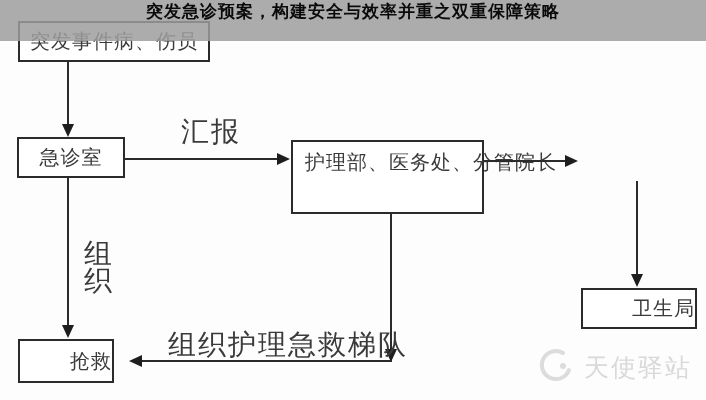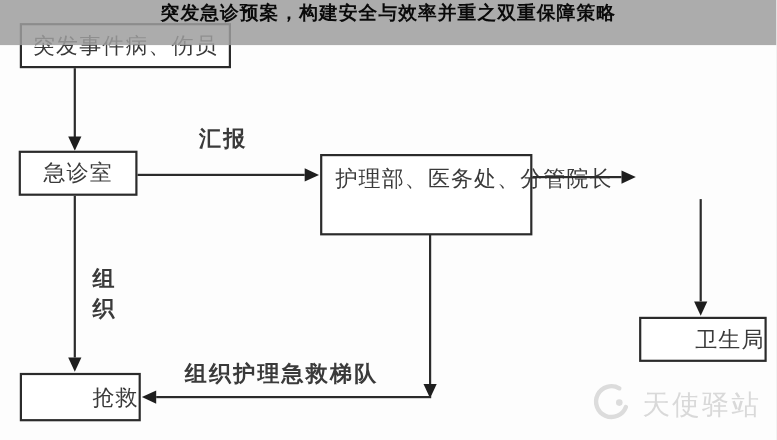--- a/index.html
+++ b/index.html
@@ -33,21 +33,21 @@
     line-height:32px;
   }
   
   .line{position:absolute;background:#2b2b2b;}
   
   .arr{position:absolute;width:0;height:0;}
   .arr-down{border-left:6px solid transparent;border-right:6px solid transparent;border-top:13px solid #1e1e1e;}
   .arr-right{border-top:6px solid transparent;border-bottom:6px solid transparent;border-left:13px solid #1e1e1e;}
   .arr-left{border-top:6px solid transparent;border-bottom:6px solid transparent;border-right:13px solid #1e1e1e;}
   
-  .edge-label{position:absolute;font-size:20px;color:#3a3a3a;letter-spacing:2px;white-space:nowrap;font-weight:bold;}
+  .edge-label{position:absolute;font-size:28px;color:#3a3a3a;letter-spacing:2px;white-space:nowrap;}
   .edge-label.vertical{display:flex;flex-direction:column;line-height:27px;letter-spacing:0;}
   
   .band{
     position:absolute;left:0;top:180;width:706px;height:41px;
     background:rgba(157,157,157,0.85);
   }
   .banner-text{
     position:absolute;left:0;top:188;width:706px;
     text-align:center;
     font-size:17px;font-weight:bold;color:#0a0a0a;
@@ -97,21 +97,21 @@
     <span>卫生局</span>
   </div>
 
   <div class="line" style="left:67px;top:178px;width:2px;height:147px;"></div>
   <div class="arr arr-down" style="left:62px;top:325px;"></div>
   <div class="edge-label vertical" style="left:84px;top:240px;">
     <span>组</span>
     <span>织</span>
   </div>
 
-  <div class="box align-left" style="left:18px;top:339px;width:110px;height:44px;">
+  <div class="box align-left" style="left:18px;top:339px;width:96px;height:44px;">
     <span>抢救</span>
   </div>
 
   <div class="line" style="left:390px;top:213px;width:2px;height:137px;"></div>
   <div class="arr arr-down" style="left:385px;top:349px;"></div>
 
   <div class="edge-label" style="left:168px;top:326px;">组织护理急救梯队</div>
   <div class="line" style="left:142px;top:360px;width:250px;height:2px;"></div>
   <div class="arr arr-left" style="left:129px;top:355px;"></div>
 

